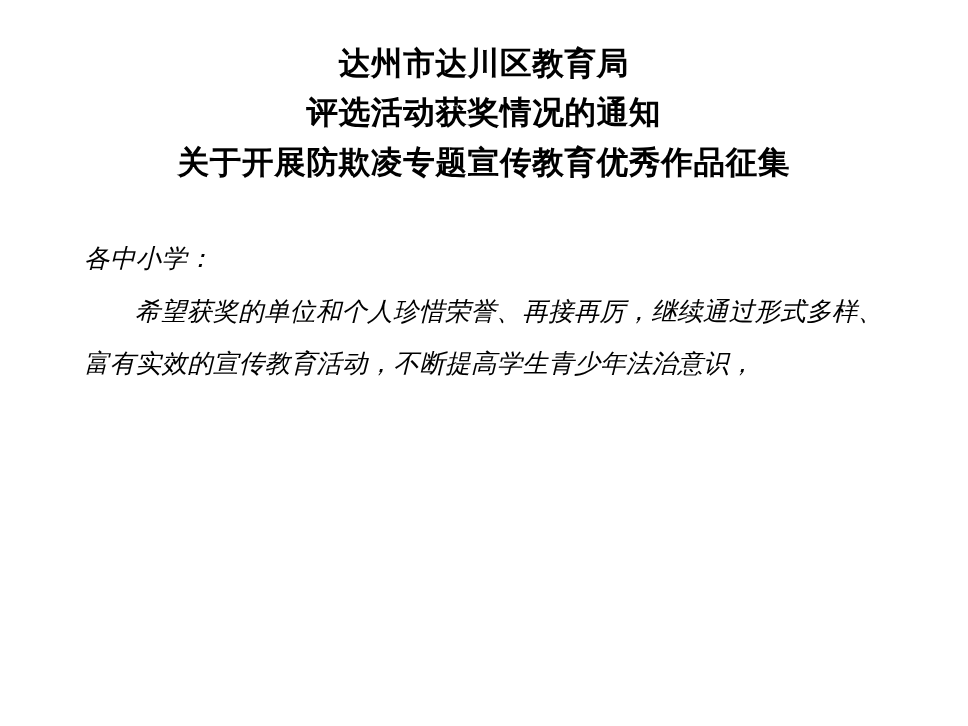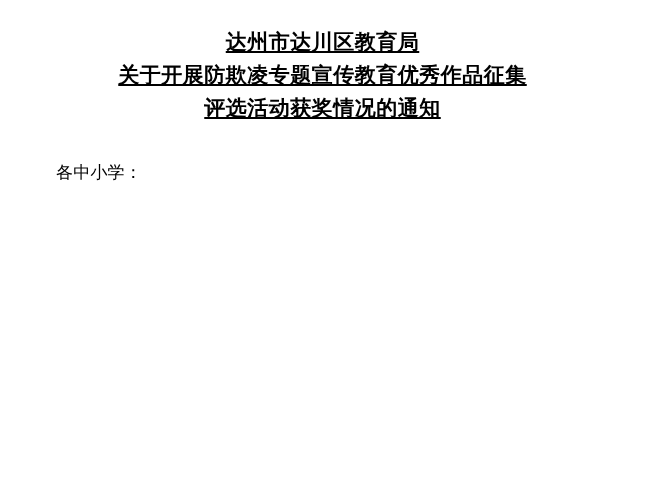--- a/index.html
+++ b/index.html
@@ -21,57 +21,58 @@
     padding: 26px 56px 0 56px;
     position: relative;
   }
   .doc-title {
     text-align: center;
     font-weight: bold;
     font-size: 21px;
     line-height: 33px;
     letter-spacing: 0.5px;
     margin: 0;
-    text-decoration: underline;
   }
   .doc-title .line {
     display: block;
     white-space: nowrap;
   }
   .title-line-1 { font-size: 21px; }
   .title-line-2 { font-size: 21px; }
   .title-line-3 { font-size: 21px; }
 
   .body-block {
     margin-top: 30px;
   }
   p.para {
     margin: 0 0 0 0;
     font-size: 17px;
     line-height: 35px;
     text-align: justify;
     text-justify: inter-ideograph;
     letter-spacing: 0.2px;
+    font-style: italic;
   }
   p.salutation {
     text-indent: 0;
     margin-bottom: 0;
   }
   p.indent {
     text-indent: 2em;
   }
 </style>
 </head>
 <body>
 
 <div class="page">
 
   <div class="doc-title">
     <span class="line title-line-1">达州市达川区教育局</span>
+    <span class="line title-line-3">评选活动获奖情况的通知</span>
     <span class="line title-line-2">关于开展防欺凌专题宣传教育优秀作品征集</span>
-    <span class="line title-line-3">评选活动获奖情况的通知</span>
   </div>
 
   <div class="body-block">
     <p class="para salutation">各中小学：</p>
+    <p class="para indent">希望获奖的单位和个人珍惜荣誉、再接再厉，继续通过形式多样、富有实效的宣传教育活动，不断提高学生青少年法治意识，</p>
   </div>
 
 </div>
 
 </body></html>

